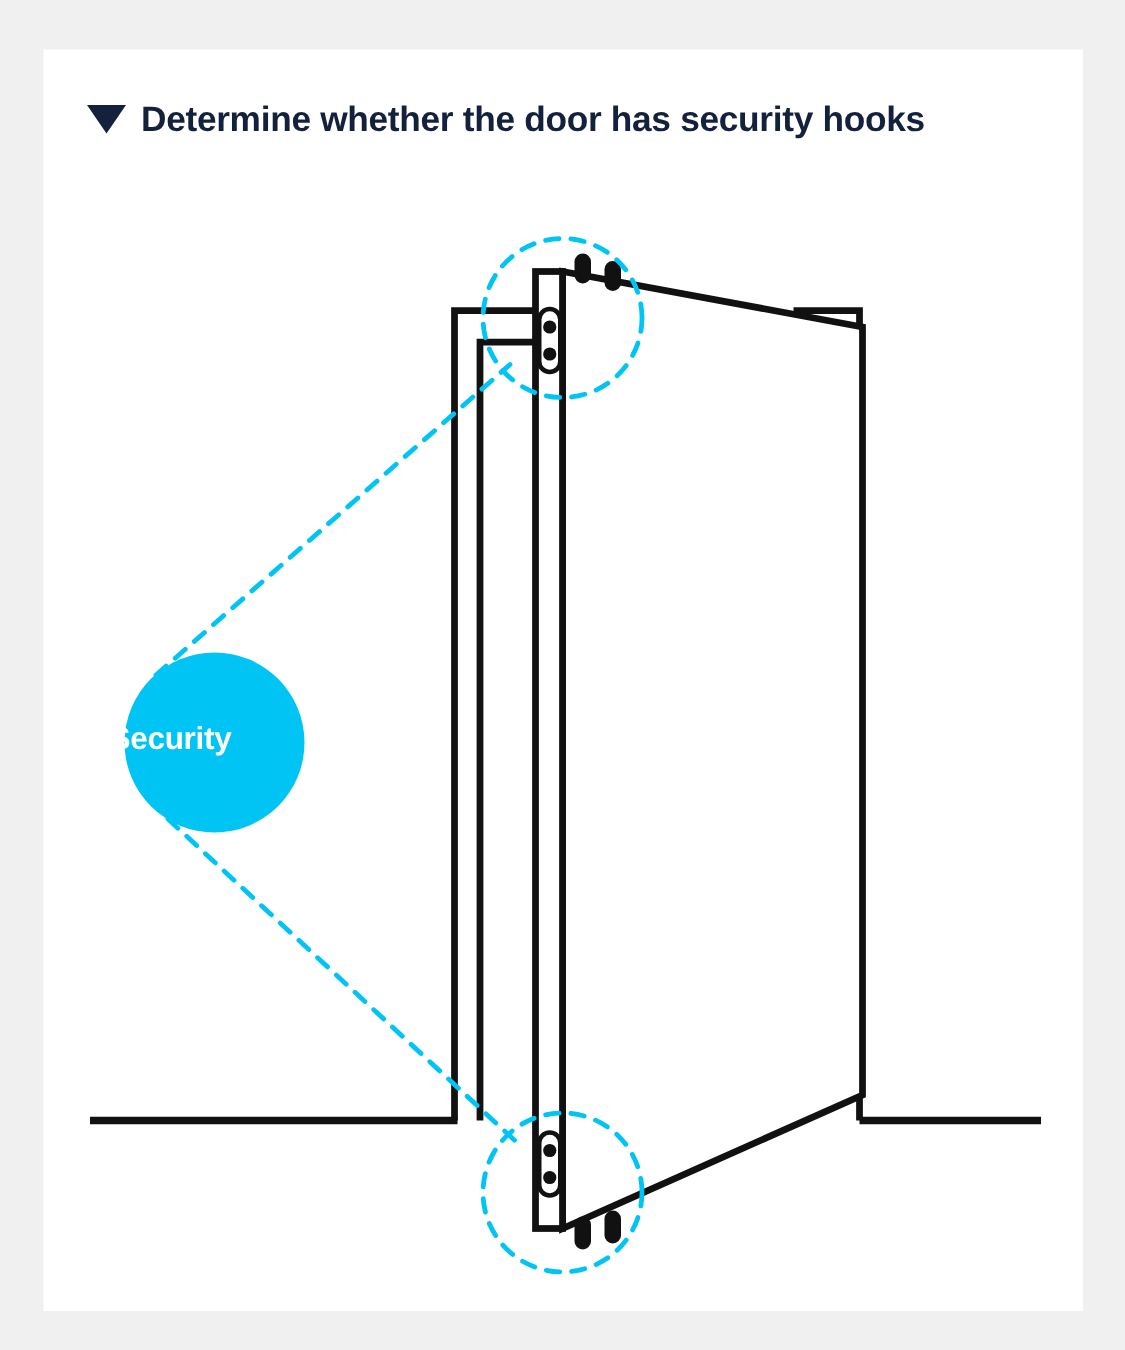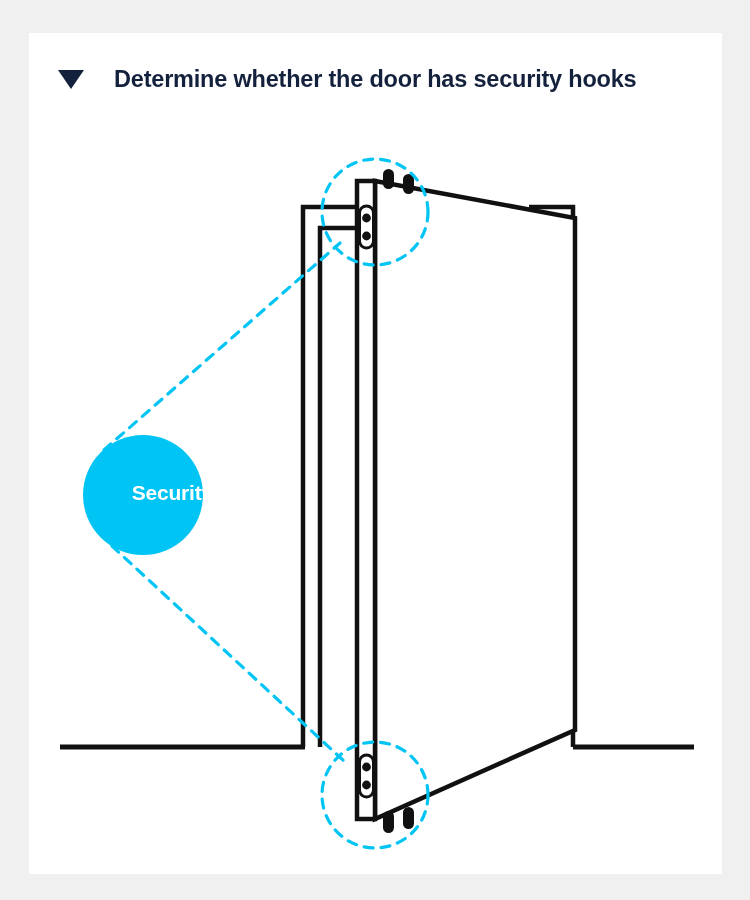--- a/index.html
+++ b/index.html
@@ -22,21 +22,21 @@
     width: 693px;
     height: 841px;
     background: #ffffff;
   }
   #heading {
     position: absolute;
     left: 29px;
     top: 35px;
     display: flex;
     align-items: center;
-    gap: 30px;
+    gap: 10px;
     white-space: nowrap;
   }
   #heading .tri {
     width: 0;
     height: 0;
     border-left: 13px solid transparent;
     border-right: 13px solid transparent;
     border-top: 19px solid #14213d;
     flex: 0 0 auto;
   }
@@ -58,21 +58,21 @@
     position: absolute;
     left: 0;
     top: 0;
     width: 693px;
     height: 841px;
     pointer-events: none;
   }
   .badge-text {
     position: absolute;
     width: 140px;
-    text-align: right;
+    text-align: left;
     color: #ffffff;
     font-weight: 700;
     font-size: 21px;
     line-height: 25px;
     letter-spacing: -0.2px;
   }
 </style>
 </head>
 <body>
 

